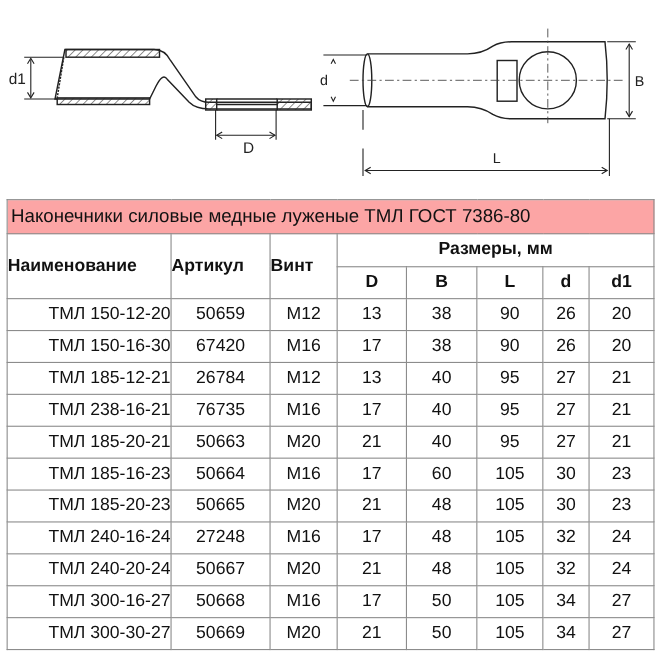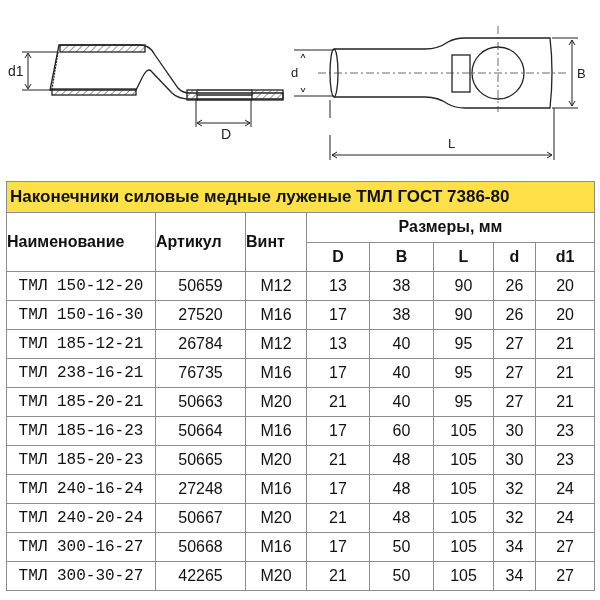--- a/index.html
+++ b/index.html
@@ -1,24 +1,24 @@
 <!DOCTYPE html>
 <html><head>
 <meta charset="utf-8">
 <style>
   html,body{margin:0;padding:0;background:#fff;}
   body{width:600px;height:600px;position:relative;overflow:hidden;font-family:"Liberation Sans","DejaVu Sans",sans-serif;color:#111;}
   .drawing{position:absolute;left:0;top:0;width:600px;height:175px;}
   .dim-label{position:absolute;font-size:13px;color:#222;}
   table{position:absolute;left:6px;top:181px;border-collapse:collapse;width:588px;table-layout:fixed;}
   td,th{border:1px solid #8c8c8c;padding:0;font-size:16px;height:28px;}
-  .title-row td{background:#fde047;font-weight:bold;font-size:17px;text-align:left;padding-left:3px;height:30px;}
+  .title-row td{background:#fca5a5;font-weight:normal;font-size:17px;text-align:left;padding-left:3px;height:30px;}
   th{font-weight:bold;background:#fff;}
   th.big{height:58px;text-align:left;}
-  td.name{text-align:center;padding-left:0;font-family:Liberation Mono, monospace;}
+  td.name{text-align:right;padding-left:0;}
   td.c{text-align:center;}
 </style>
 </head>
 <body>
 
 <div class="drawing">
   <svg width="600" height="175" viewBox="0 0 600 175">
     <defs>
       <pattern id="hatch" width="5" height="5" patternUnits="userSpaceOnUse" patternTransform="rotate(45)">
         <line x1="0" y1="0" x2="0" y2="5" stroke="#333" stroke-width="1"></line>
@@ -125,21 +125,21 @@
         <td class="c">50659</td>
         <td class="c">М12</td>
         <td class="c">13</td>
         <td class="c">38</td>
         <td class="c">90</td>
         <td class="c">26</td>
         <td class="c">20</td>
       </tr>
       <tr>
         <td class="name">ТМЛ 150-16-30</td>
-        <td class="c">27520</td>
+        <td class="c">67420</td>
         <td class="c">М16</td>
         <td class="c">17</td>
         <td class="c">38</td>
         <td class="c">90</td>
         <td class="c">26</td>
         <td class="c">20</td>
       </tr>
       <tr>
         <td class="name">ТМЛ 185-12-21</td>
         <td class="c">26784</td>
@@ -215,21 +215,21 @@
         <td class="c">50668</td>
         <td class="c">М16</td>
         <td class="c">17</td>
         <td class="c">50</td>
         <td class="c">105</td>
         <td class="c">34</td>
         <td class="c">27</td>
       </tr>
       <tr>
         <td class="name">ТМЛ 300-30-27</td>
-        <td class="c">42265</td>
+        <td class="c">50669</td>
         <td class="c">М20</td>
         <td class="c">21</td>
         <td class="c">50</td>
         <td class="c">105</td>
         <td class="c">34</td>
         <td class="c">27</td>
       </tr>
     </tbody>
 </table>
 

